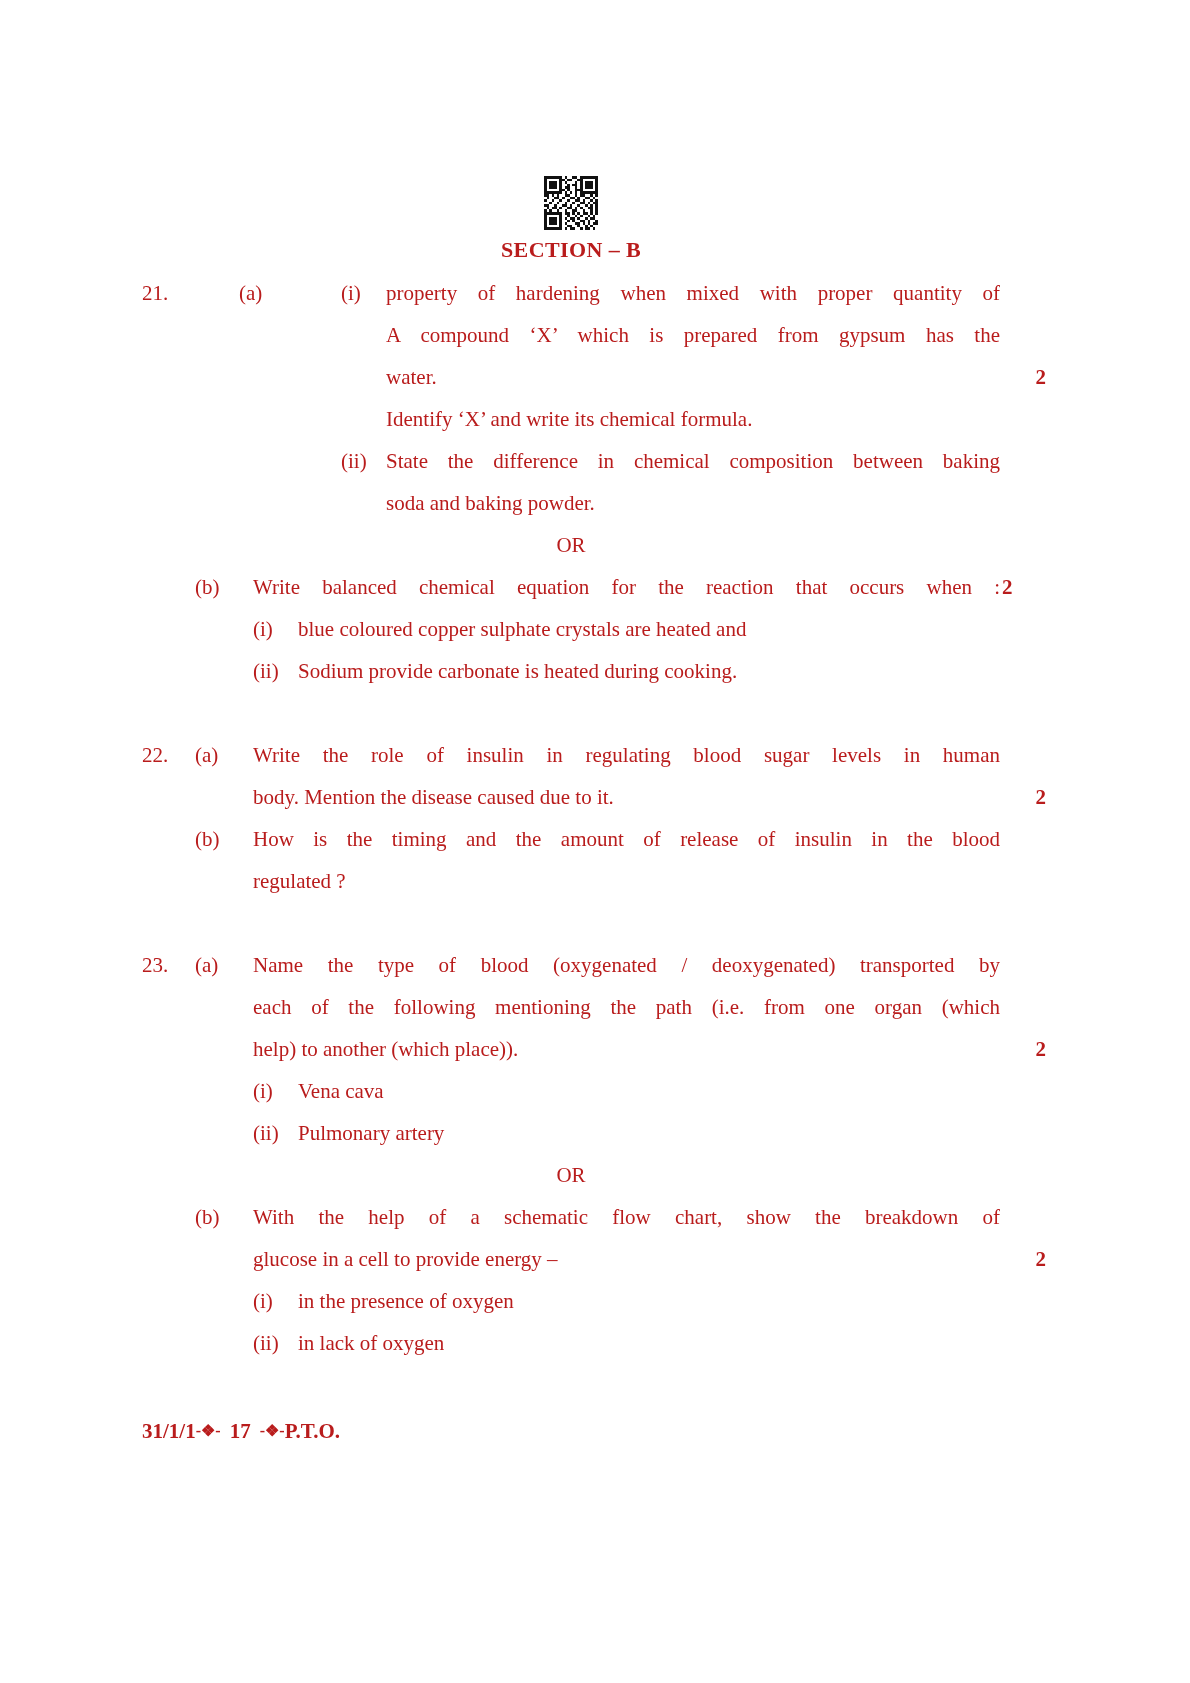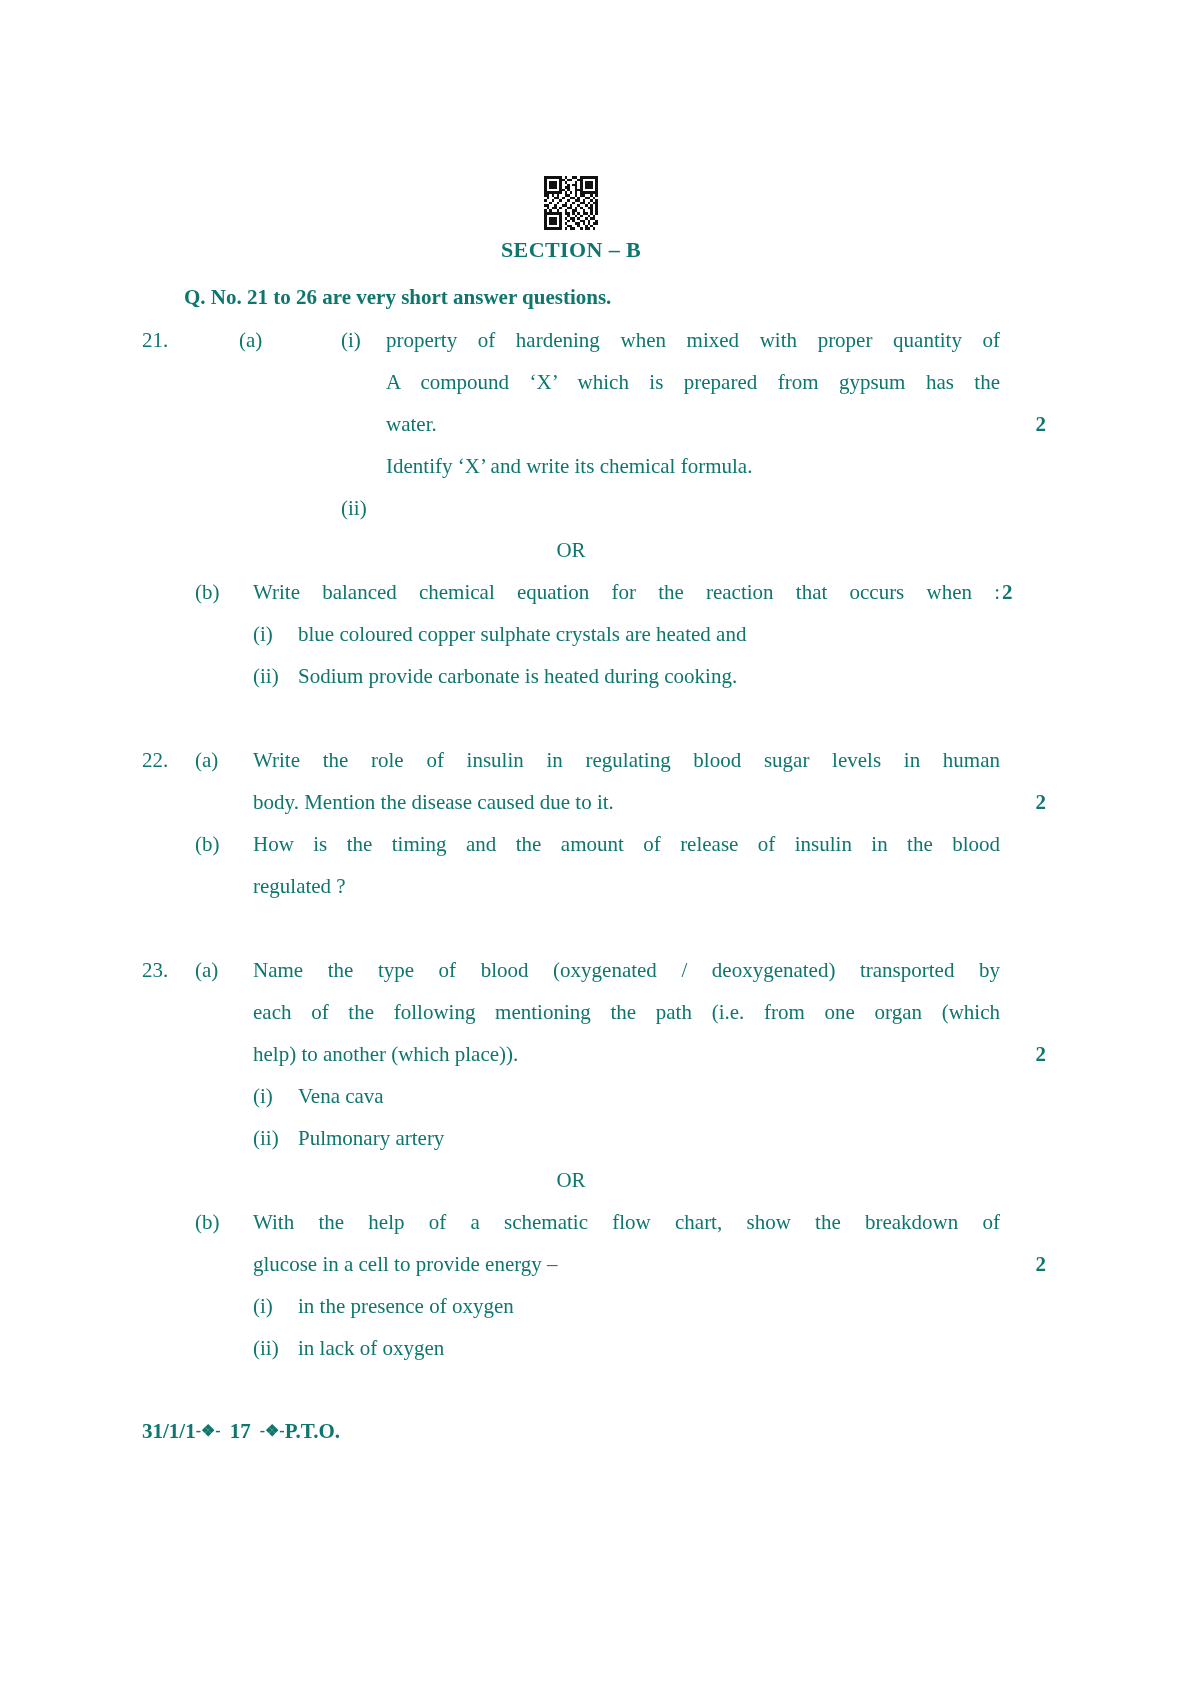--- a/index.html
+++ b/index.html
@@ -2,21 +2,21 @@
 <html><head>
 <meta charset="utf-8">
 <style>
   * { box-sizing: border-box; }
   html, body { margin: 0; padding: 0; background: #ffffff; }
   .sheet {
     position: relative;
     width: 1190px;
     height: 1683px;
     background: #ffffff;
-    color: #0f766e;
+    color: #b91c1c;
     font-family: "Liberation Serif", "DejaVu Serif", serif;
     font-size: 21px;
     overflow: hidden;
   }
   .doc { position: absolute; left: 142px; top: 176px; width: 858px; }
   .qr { display: block; margin: 0 auto; width: 54px; height: 54px; }
   .section-title { margin-top: 7px; text-align: center; font-weight: 700; font-size: 22px; letter-spacing: 0.4px; }
   .intro { margin: 22px 0 0 42px; font-weight: 700; font-size: 21px; }
   .qrow { display: grid; grid-template-columns: 53px 58px 1fr; align-items: start; }
   .q-first { margin-top: 9px; gap: 44px; }
@@ -66,41 +66,42 @@
       M8 14h2v1H8z M11 14h1v1h-1z M13 14h1v1h-1z M15 14h2v1h-2z M18 14h1v1h-1z M20 14h1v1h-1z
       M9 15h1v1H9z M12 15h1v1h-1z M14 15h1v1h-1z M17 15h1v1h-1z M19 15h1v1h-1z
       M8 16h1v1H8z M10 16h2v1h-2z M13 16h1v1h-1z M16 16h1v1h-1z M18 16h2v1h-2z
       M9 17h1v1H9z M11 17h1v1h-1z M14 17h2v1h-2z M17 17h1v1h-1z M20 17h1v1h-1z
       M8 18h1v1H8z M12 18h2v1h-2z M15 18h1v1h-1z M17 18h1v1h-1z M19 18h2v1h-2z
       M9 19h2v1H9z M13 19h1v1h-1z M16 19h1v1h-1z M18 19h1v1h-1z
       M8 20h1v1H8z M10 20h2v1h-2z M14 20h1v1h-1z M16 20h2v1h-2z M19 20h1v1h-1z"></path>
     </svg>
 
     <div class="section-title">SECTION – B</div>
-    <div class="intro">Q. No. 21 to 26 are very short answer questions.</div>
 
     <div class="qrow q-first">
       <div class="qnum">21.</div>
       <div class="qletter">(a)</div>
       <div class="qbody">
         <div class="subrow">
           <div class="sublabel">(i)</div>
           <div>
             <div class="ln j">property of hardening when mixed with proper quantity of</div>
             <div class="ln j">A compound ‘X’ which is prepared from gypsum has the</div>
             <div class="ln hasmark">
               <span>water.</span>
               <span class="marks">2</span>
             </div>
             <div class="ln">Identify ‘X’ and write its chemical formula.</div>
           </div>
         </div>
         <div class="subrow">
           <div class="sublabel">(ii)</div>
           <div>
+            <div class="ln j">State the difference in chemical composition between baking</div>
+            <div class="ln">soda and baking powder.</div>
           </div>
         </div>
       </div>
     </div>
 
     <div class="or">OR</div>
 
     <div class="qrow">
       <div class="qnum"></div>
       <div class="qletter">(b)</div>

